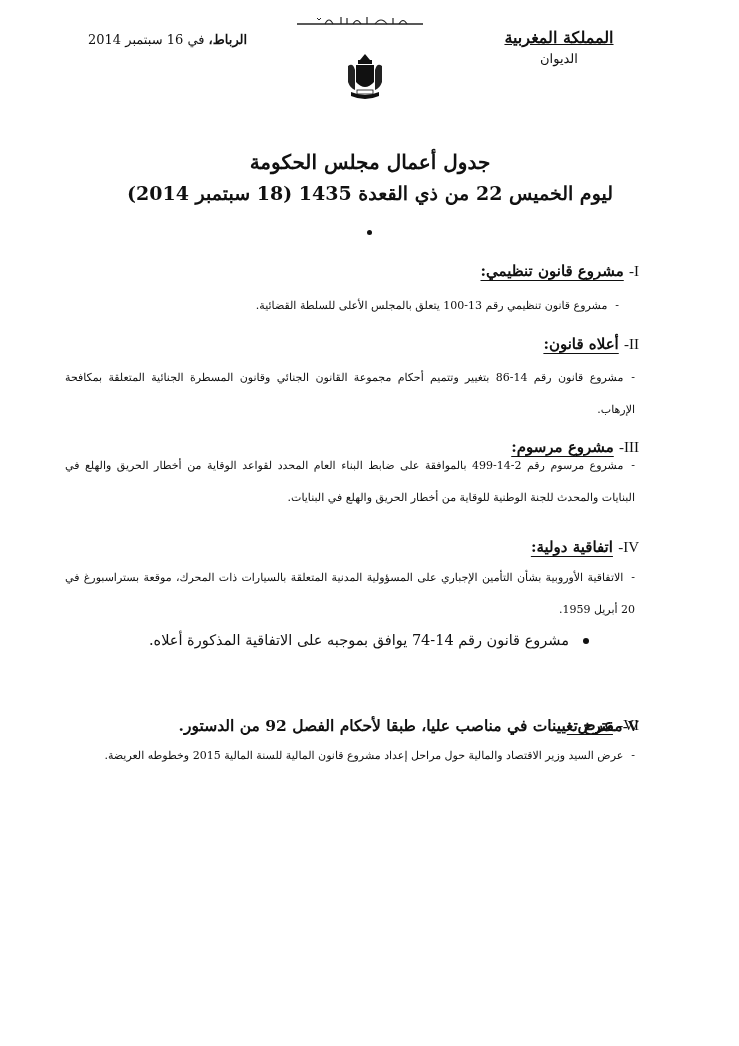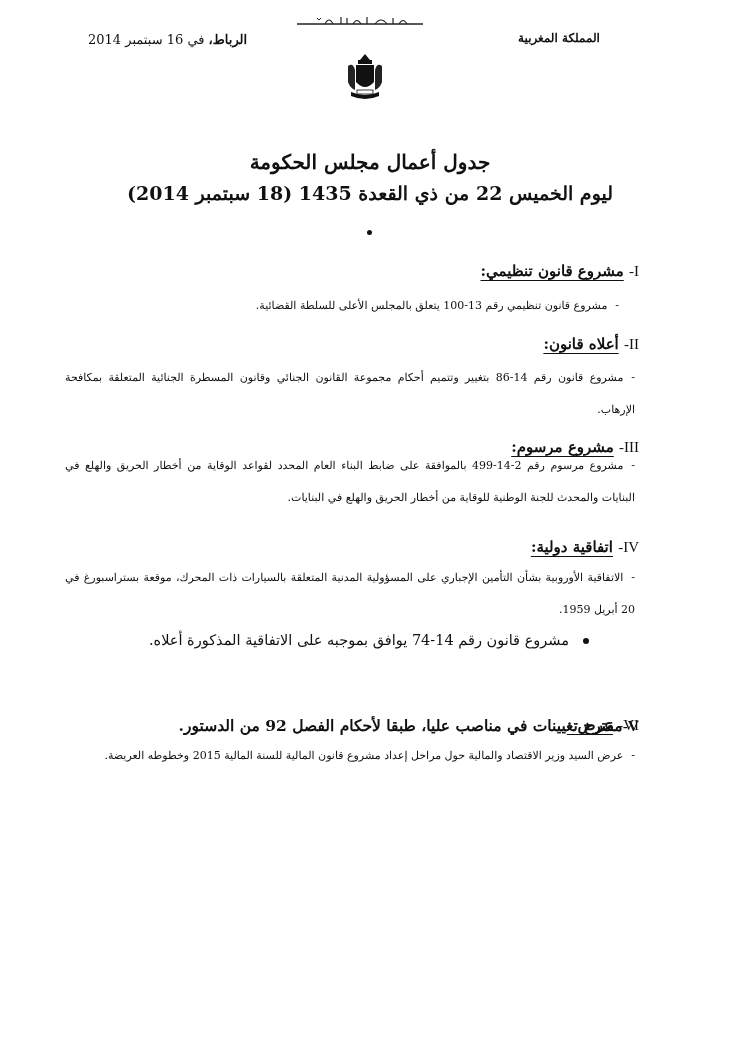--- a/index.html
+++ b/index.html
@@ -5,21 +5,21 @@
     html, body { margin: 0; padding: 0; background: #ffffff; }
     body {
       width: 739px; height: 1046px; position: relative; overflow: hidden;
       font-family: "DejaVu Serif", "Liberation Serif", serif;
       color: #111;
     }
     .abs { position: absolute; }
     .rtl { direction: rtl; unicode-bidi: embed; }
 
     .hdr-right { right: 100px; top: 28px; width: 160px; text-align: center; }
-    .hdr-right .l1 { font-weight: bold; font-size: 12px; line-height: 20px; }
+    .hdr-right .l1 { font-weight: bold; font-size: 16px; line-height: 20px; text-decoration: underline; }
     .hdr-right .l2 { font-size: 13px; line-height: 24px; }
     .hdr-right .l3 { font-size: 13px; line-height: 22px; }
 
     .hdr-left { left: 88px; top: 32px; font-size: 13px; }
     .hdr-left b { font-weight: bold; }
 
     .basmala { left: 295px; top: 14px; width: 130px; height: 14px; }
     .emblem { left: 345px; top: 52px; width: 40px; height: 50px; }
 
     .title { left: 100px; width: 540px; text-align: center; font-weight: bold; }
@@ -35,20 +35,21 @@
     .item .dash { display: inline-block; margin-left: 8px; }
     .bullet-item { right: 150px; font-size: 14.5px; }
     .bullet-item .bul { display: inline-block; width: 6px; height: 6px; background: #111; border-radius: 50%; margin-left: 14px; vertical-align: middle; }
     .sec5 { right: 100px; top: 674px; font-weight: bold; font-size: 15.5px; margin-top: 42px; }
   </style>
 </head>
 <body>
 
 <div class="abs hdr-right rtl">
   <div class="l1">المملكة المغربية</div>
+  <div class="l3">الديوان</div>
 </div>
 
 <div class="abs hdr-left rtl">
   <b>الرباط،</b><span> في 16 سبتمبر 2014</span>
 </div>
 
 <svg class="abs basmala" viewBox="0 0 130 14">
   <path d="M2 10 L128 10" stroke="#222" stroke-width="1.4"></path>
   <path d="M30 10 Q34 2 38 10 M46 10 L46 3 M52 10 L52 4 M58 10 Q62 3 66 10 M72 10 L72 3 M80 10 Q86 2 92 10 M98 10 L98 4 M104 10 Q108 3 112 10" stroke="#222" stroke-width="1.2" fill="none"></path>
   <path d="M22 4 L24 6 L26 4" stroke="#222" stroke-width="1" fill="none"></path>

